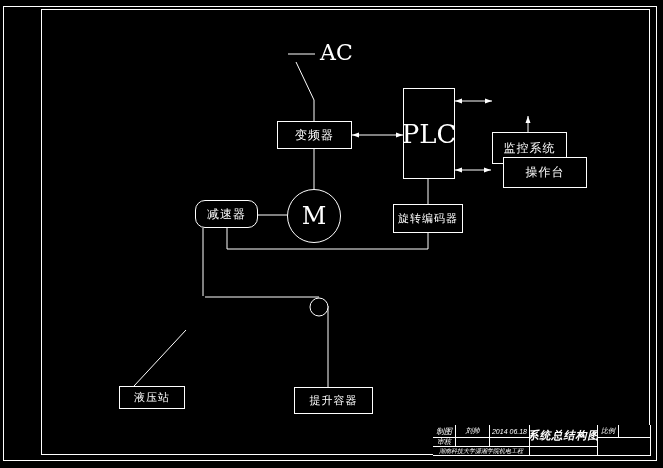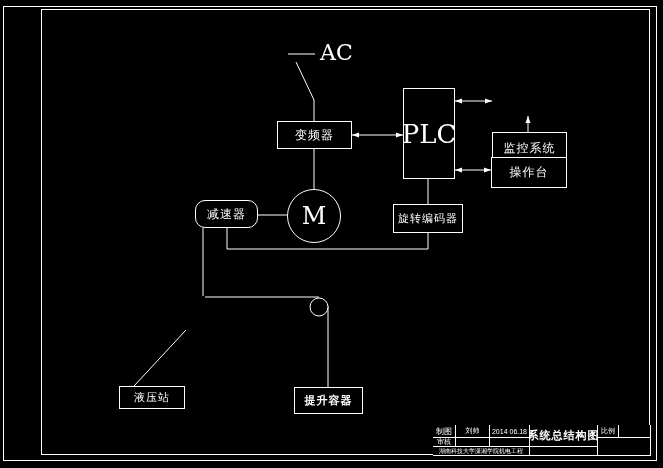--- a/index.html
+++ b/index.html
@@ -9,21 +9,21 @@
   svg.lines{position:absolute;left:0;top:0;width:663px;height:468px;}
   .box{position:absolute;border:1px solid #fff;background:#000;box-sizing:border-box;
        display:flex;align-items:center;justify-content:center;
        font-size:12px;letter-spacing:1px;white-space:nowrap;}
   .circle{position:absolute;border:1px solid #fff;border-radius:50%;background:#000;box-sizing:border-box;
           display:flex;align-items:center;justify-content:center;}
   .serif{font-family:"DejaVu Serif","Liberation Serif",serif;letter-spacing:0;}
   .lbl{position:absolute;white-space:nowrap;}
   
   .tbcell{position:absolute;box-sizing:border-box;display:flex;align-items:center;justify-content:center;
-          font-size:8px;letter-spacing:0;overflow:hidden;white-space:nowrap;background:#000;}
+          font-size:8px;letter-spacing:0;overflow:hidden;white-space:nowrap;background:#000;font-style:italic;}
   .bR{border-right:1px solid #fff;}
   .bB{border-bottom:1px solid #fff;}
 </style>
 </head>
 <body>
 
 <div class="canvas">
 
   <div class="frame" style="left:3px;top:6px;width:654px;height:455px;"></div>
   <div class="frame" style="left:41px;top:9px;width:609px;height:446px;"></div>
@@ -72,25 +72,25 @@
       <polygon points="528,157 525.5,150 530.5,150"></polygon>
       <polygon points="528,116 525.5,123 530.5,123"></polygon>
     </g>
   </svg>
 
   <div class="lbl serif" style="left:320px;top:40px;font-size:22px;">AC</div>
 
   <div class="box" style="left:277px;top:121px;width:75px;height:28px;">变频器</div>
   <div class="box serif" style="left:403px;top:88px;width:52px;height:91px;font-size:26px;">PLC</div>
   <div class="box" style="left:492px;top:84px;width:75px;height:32px;margin-top:48px;">监控系统</div>
-  <div class="box" style="left:491px;top:157px;width:76px;height:31px;">操作台</div>
+  <div class="box" style="left:503px;top:157px;width:84px;height:31px;">操作台</div>
   <div class="box" style="left:393px;top:204px;width:70px;height:29px;font-size:11px;">旋转编码器</div>
   <div class="box" style="left:195px;top:200px;width:63px;height:28px;border-radius:10px;">减速器</div>
   <div class="box" style="left:119px;top:386px;width:66px;height:23px;font-size:11px;">液压站</div>
-  <div class="box" style="left:294px;top:387px;width:69px;height:27px;font-size:11px;font-weight:bold;">提升容器</div>
+  <div class="box" style="left:294px;top:387px;width:79px;height:27px;font-size:11px;">提升容器</div>
 
   <div class="circle serif" style="left:287px;top:189px;width:54px;height:54px;font-size:24px;">M</div>
 
   <div class="frame" style="left:433px;top:425px;width:218px;height:31px;"></div>
   <div class="tbcell bR bB" style="left:433px;top:425px;width:23px;height:13px;">制图</div>
   <div class="tbcell bR bB" style="left:456px;top:425px;width:34px;height:13px;font-size:7px;">刘帅</div>
   <div class="tbcell bR bB" style="left:490px;top:425px;width:40px;height:13px;font-size:7px;">2014 06.18</div>
   <div class="tbcell bR bB" style="left:433px;top:438px;width:23px;height:9px;font-size:7px;">审核</div>
   <div class="tbcell bR bB" style="left:456px;top:438px;width:34px;height:9px;"></div>
   <div class="tbcell bR bB" style="left:490px;top:438px;width:40px;height:9px;"></div>

